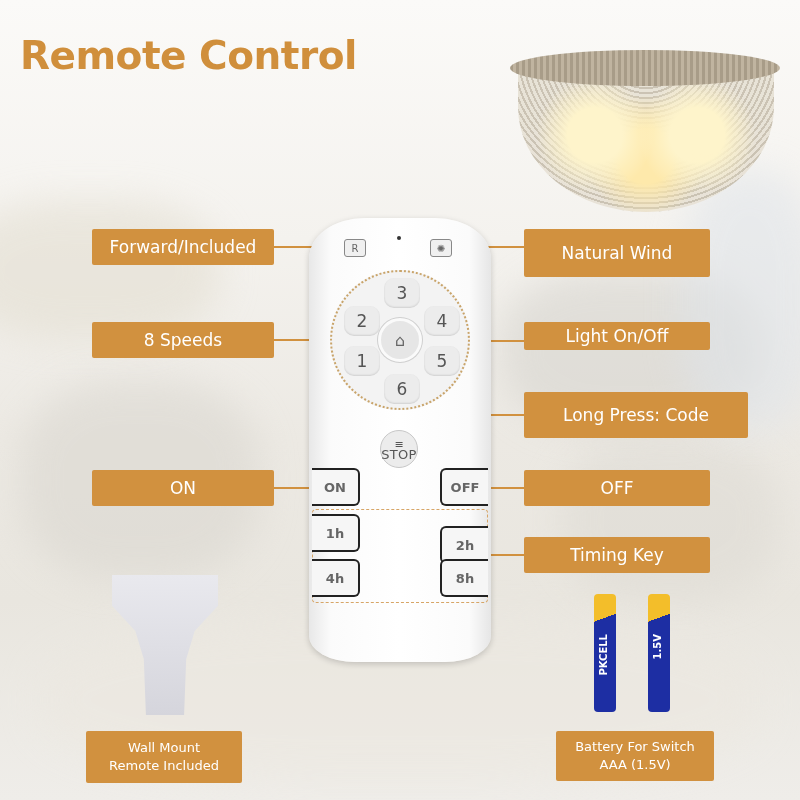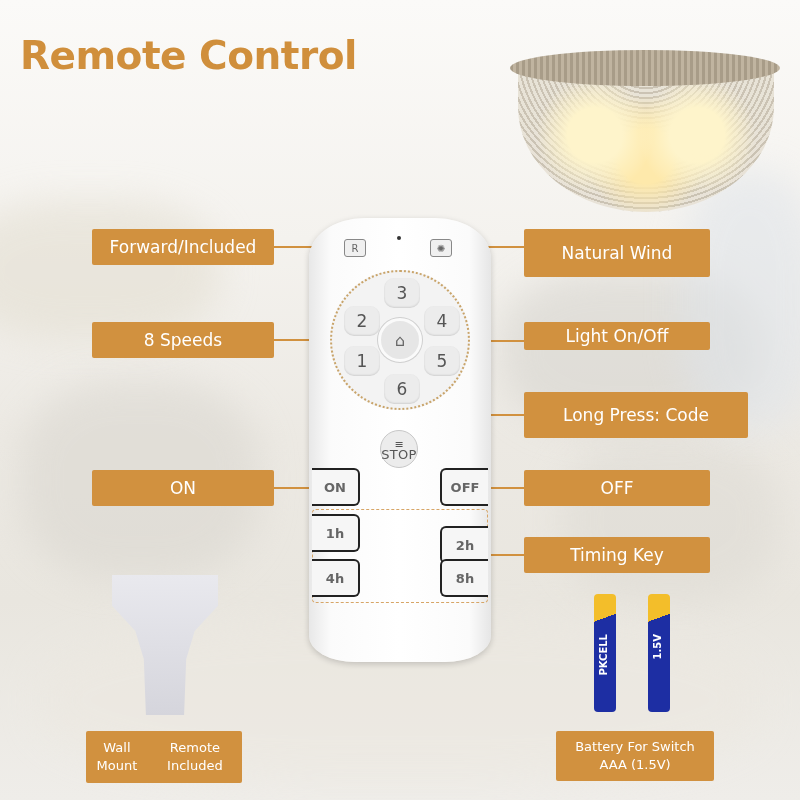--- a/index.html
+++ b/index.html
@@ -194,21 +194,21 @@
   <div class="key r" style="left:131px;top:250px;">OFF</div>
 
   <div class="timing-box"></div>
   <div class="key" style="left:3px;top:296px;">1h</div>
   <div class="key r" style="left:131px;top:308px;">2h</div>
   <div class="key" style="left:3px;top:341px;">4h</div>
   <div class="key r" style="left:131px;top:341px;">8h</div>
 </div>
 
 <div class="bracket"></div>
-<div class="label small" style="left:86px;top:731px;width:156px;height:52px;flex-direction:row;text-align:center;">
+<div class="label small" style="left:86px;top:731px;width:156px;height:52px;flex-direction:column;text-align:center;">
   <span>Wall Mount</span>
   <span>Remote Included</span>
 </div>
 
 <div class="battery" style="left:594px;top:594px;">
   <span>PKCELL</span>
 </div>
 <div class="battery" style="left:648px;top:594px;">
   <span>1.5V</span>
 </div>

